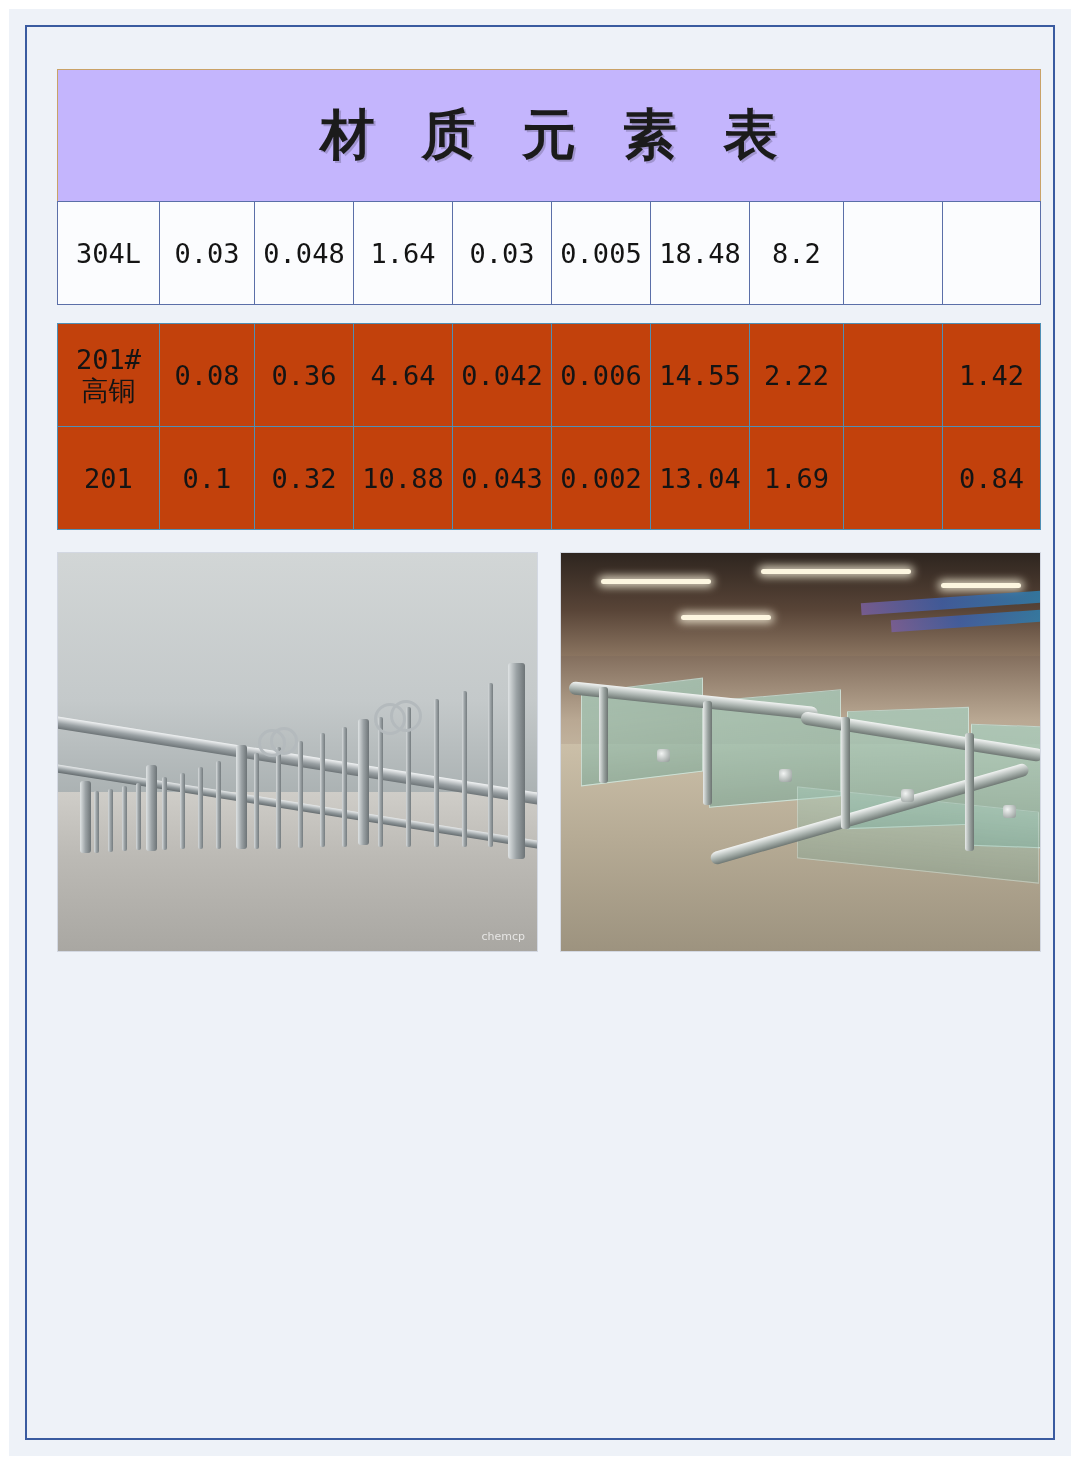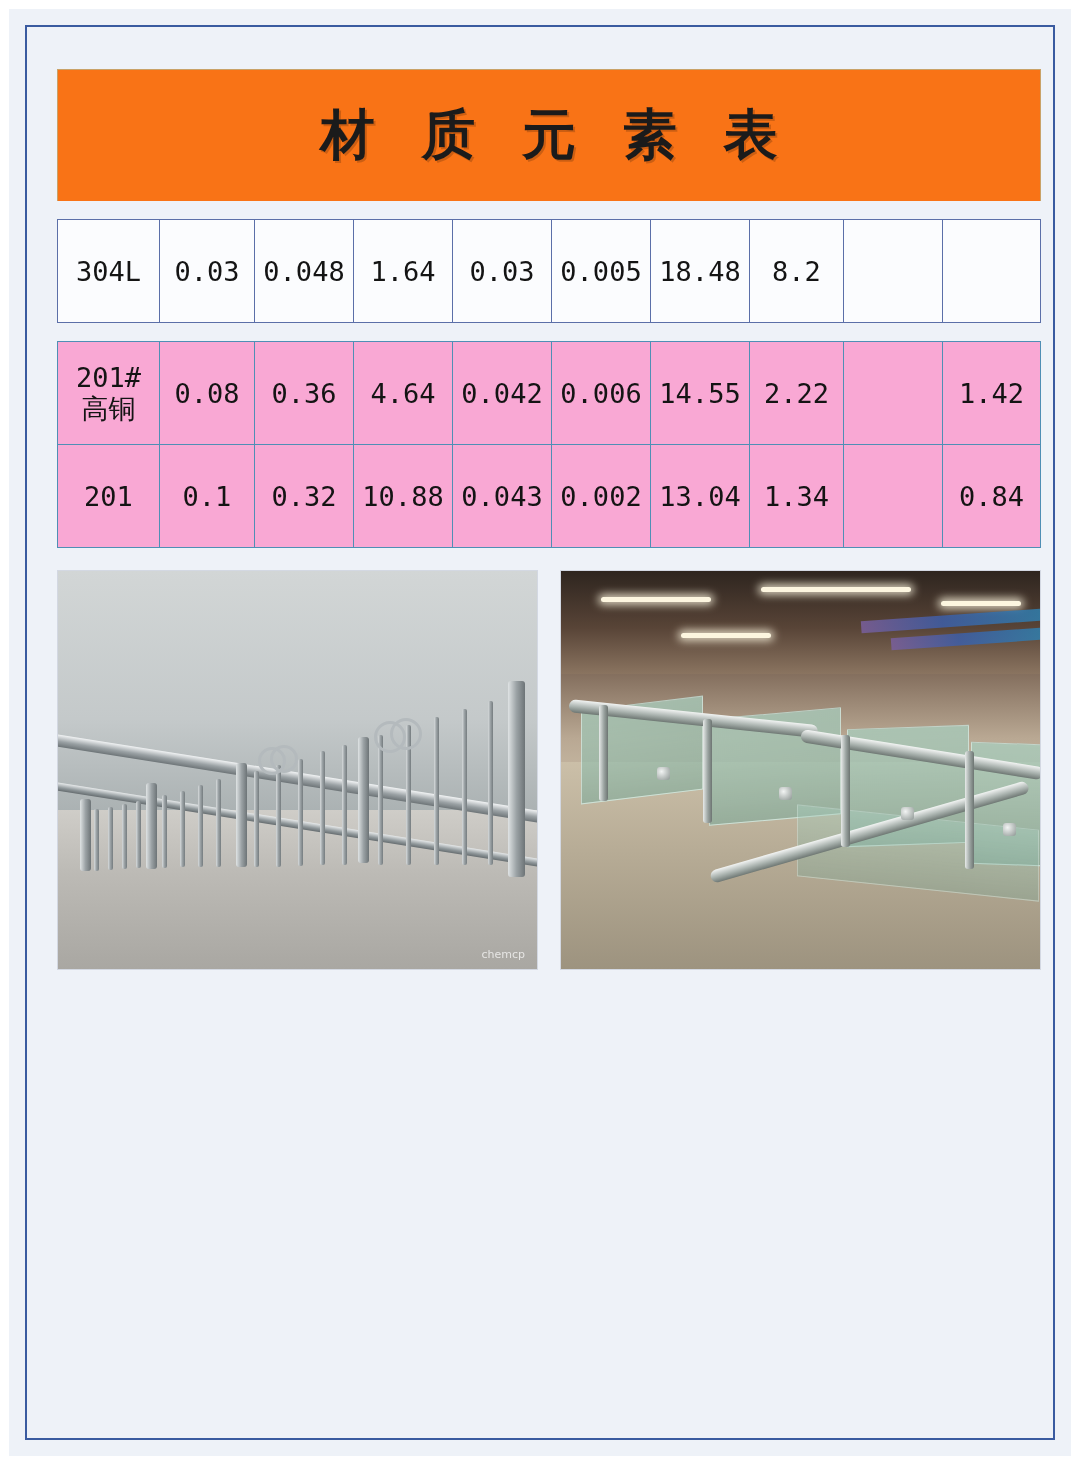--- a/index.html
+++ b/index.html
@@ -33,21 +33,21 @@
   }
   .content {
     position: absolute;
     left: 48px;
     top: 60px;
     width: 984px;
   }
 
   
   .title-band {
-    background: #f97316;
+    background: #c4b5fd;
     border: 1px solid #c9a268;
     border-bottom: none;
     height: 131px;
     display: flex;
     align-items: center;
     justify-content: center;
   }
   .title-text {
     font-family: "DejaVu Serif", "Liberation Serif", serif;
     font-weight: bold;
@@ -77,31 +77,30 @@
   }
   table.orange td {
     background: #f8d7a4;
     border-color: #c9a268;
   }
   table.orange tr.header td {
     height: 104px;
     font-size: 27px;
   }
   table.white {
-    margin-top: 18px;
   }
   table.white td {
     background: #fbfcfe;
     border-color: #5b6fa8;
   }
   table.blue {
     margin-top: 18px;
   }
   table.blue td {
-    background: #f9a8d4;
+    background: #c2410c;
     border-color: #4f8fb5;
   }
   td.cjk {
     font-family: "DejaVu Sans", "Liberation Sans", sans-serif;
     font-size: 27px;
   }
   td.two-line {
     font-family: "DejaVu Sans", "Liberation Sans", sans-serif;
     font-size: 25px;
     line-height: 1.15;
@@ -324,21 +323,21 @@
           <td>1.42</td>
         </tr>
         <tr>
           <td>201</td>
           <td>0.1</td>
           <td>0.32</td>
           <td>10.88</td>
           <td>0.043</td>
           <td>0.002</td>
           <td>13.04</td>
-          <td>1.34</td>
+          <td>1.69</td>
           <td></td>
           <td>0.84</td>
         </tr>
       </tbody>
     </table>
 
     <div class="photos">
 
       <div class="photo photo-left">
         <div class="pl-water"></div>

